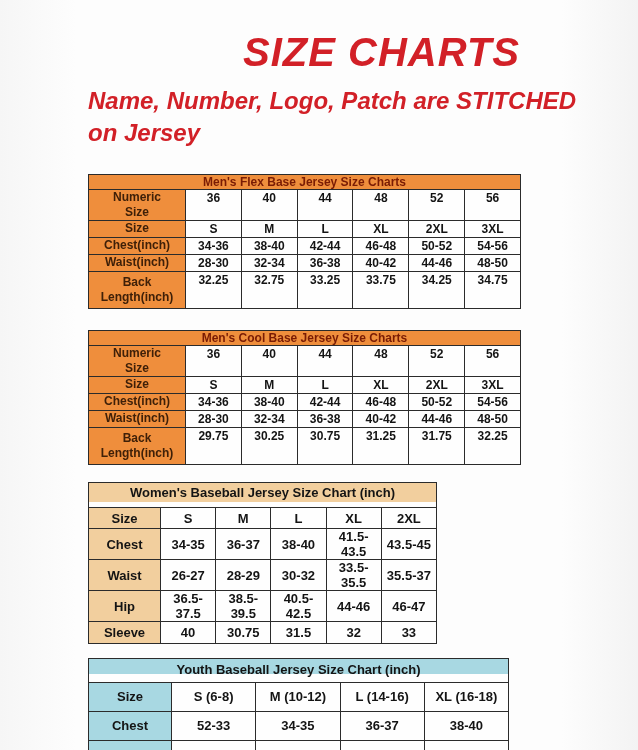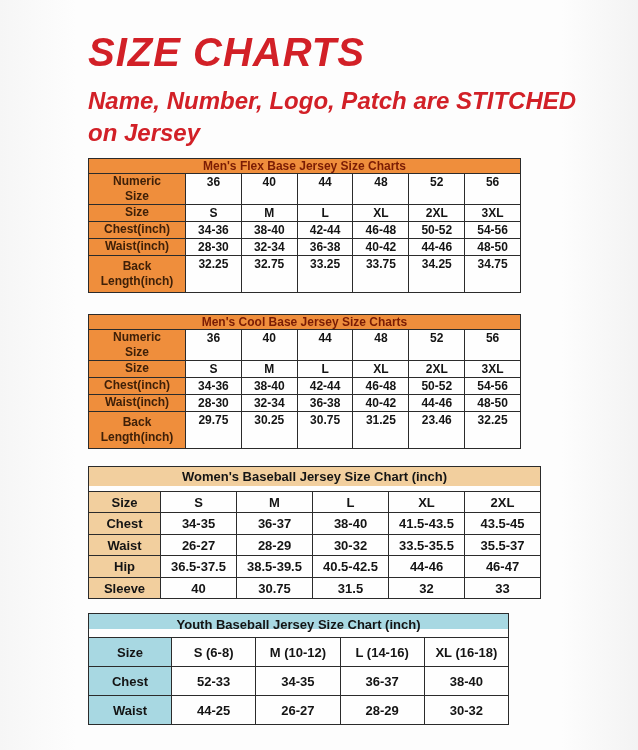--- a/index.html
+++ b/index.html
@@ -13,39 +13,39 @@
     height: 750px;
     background: linear-gradient(90deg, #f6f6f6 0%, #fdfdfd 12%, #fdfdfd 88%, #f3f3f3 100%);
     font-family: "Liberation Sans", sans-serif;
     overflow: hidden;
   }
   .page-title {
     margin: 0;
     padding-top: 30px;
     margin-left: 88px;
     width: 432px;
-    text-align: left;
+    text-align: right;
     font-size: 40px;
     font-style: italic;
     font-weight: bold;
     letter-spacing: 1px;
     color: #d22027;
   }
   .page-subtitle {
     margin: 10px 0 0 88px;
     font-size: 24px;
     font-weight: bold;
     font-style: italic;
     color: #d22027;
     line-height: 1.35;
   }
   .chart { margin-left: 88px; }
-  .t1 { margin-top: 8px;  width: 433px; }
+  .t1 { margin-top: 24px;  width: 433px; }
   .t2 { margin-top: 21px; width: 433px; }
-  .t3 { margin-top: 17px; width: 453px; }
+  .t3 { margin-top: 17px; width: 349px; }
   .t4 { margin-top: 14px; width: 421px; }
 
   .band {
     box-sizing: border-box;
     border: 1px solid #2b2b2b;
     text-align: center;
     font-weight: bold;
   }
   .t1 .band, .t2 .band {
     background: #ef8e3c;
@@ -226,21 +226,21 @@
             <td>44-46</td>
             <td>48-50</td>
           </tr>
           <tr>
             <td class="lbl">Back
 Length(inch)</td>
             <td>29.75</td>
             <td>30.25</td>
             <td>30.75</td>
             <td>31.25</td>
-            <td>23.46</td>
+            <td>31.75</td>
             <td>32.25</td>
           </tr>
         </tbody>
       </table>
   </div>
 
   <div class="chart t3">
     <div class="band">Women's Baseball Jersey Size Chart (inch)</div>
     <div class="gap"></div>
     <table>

